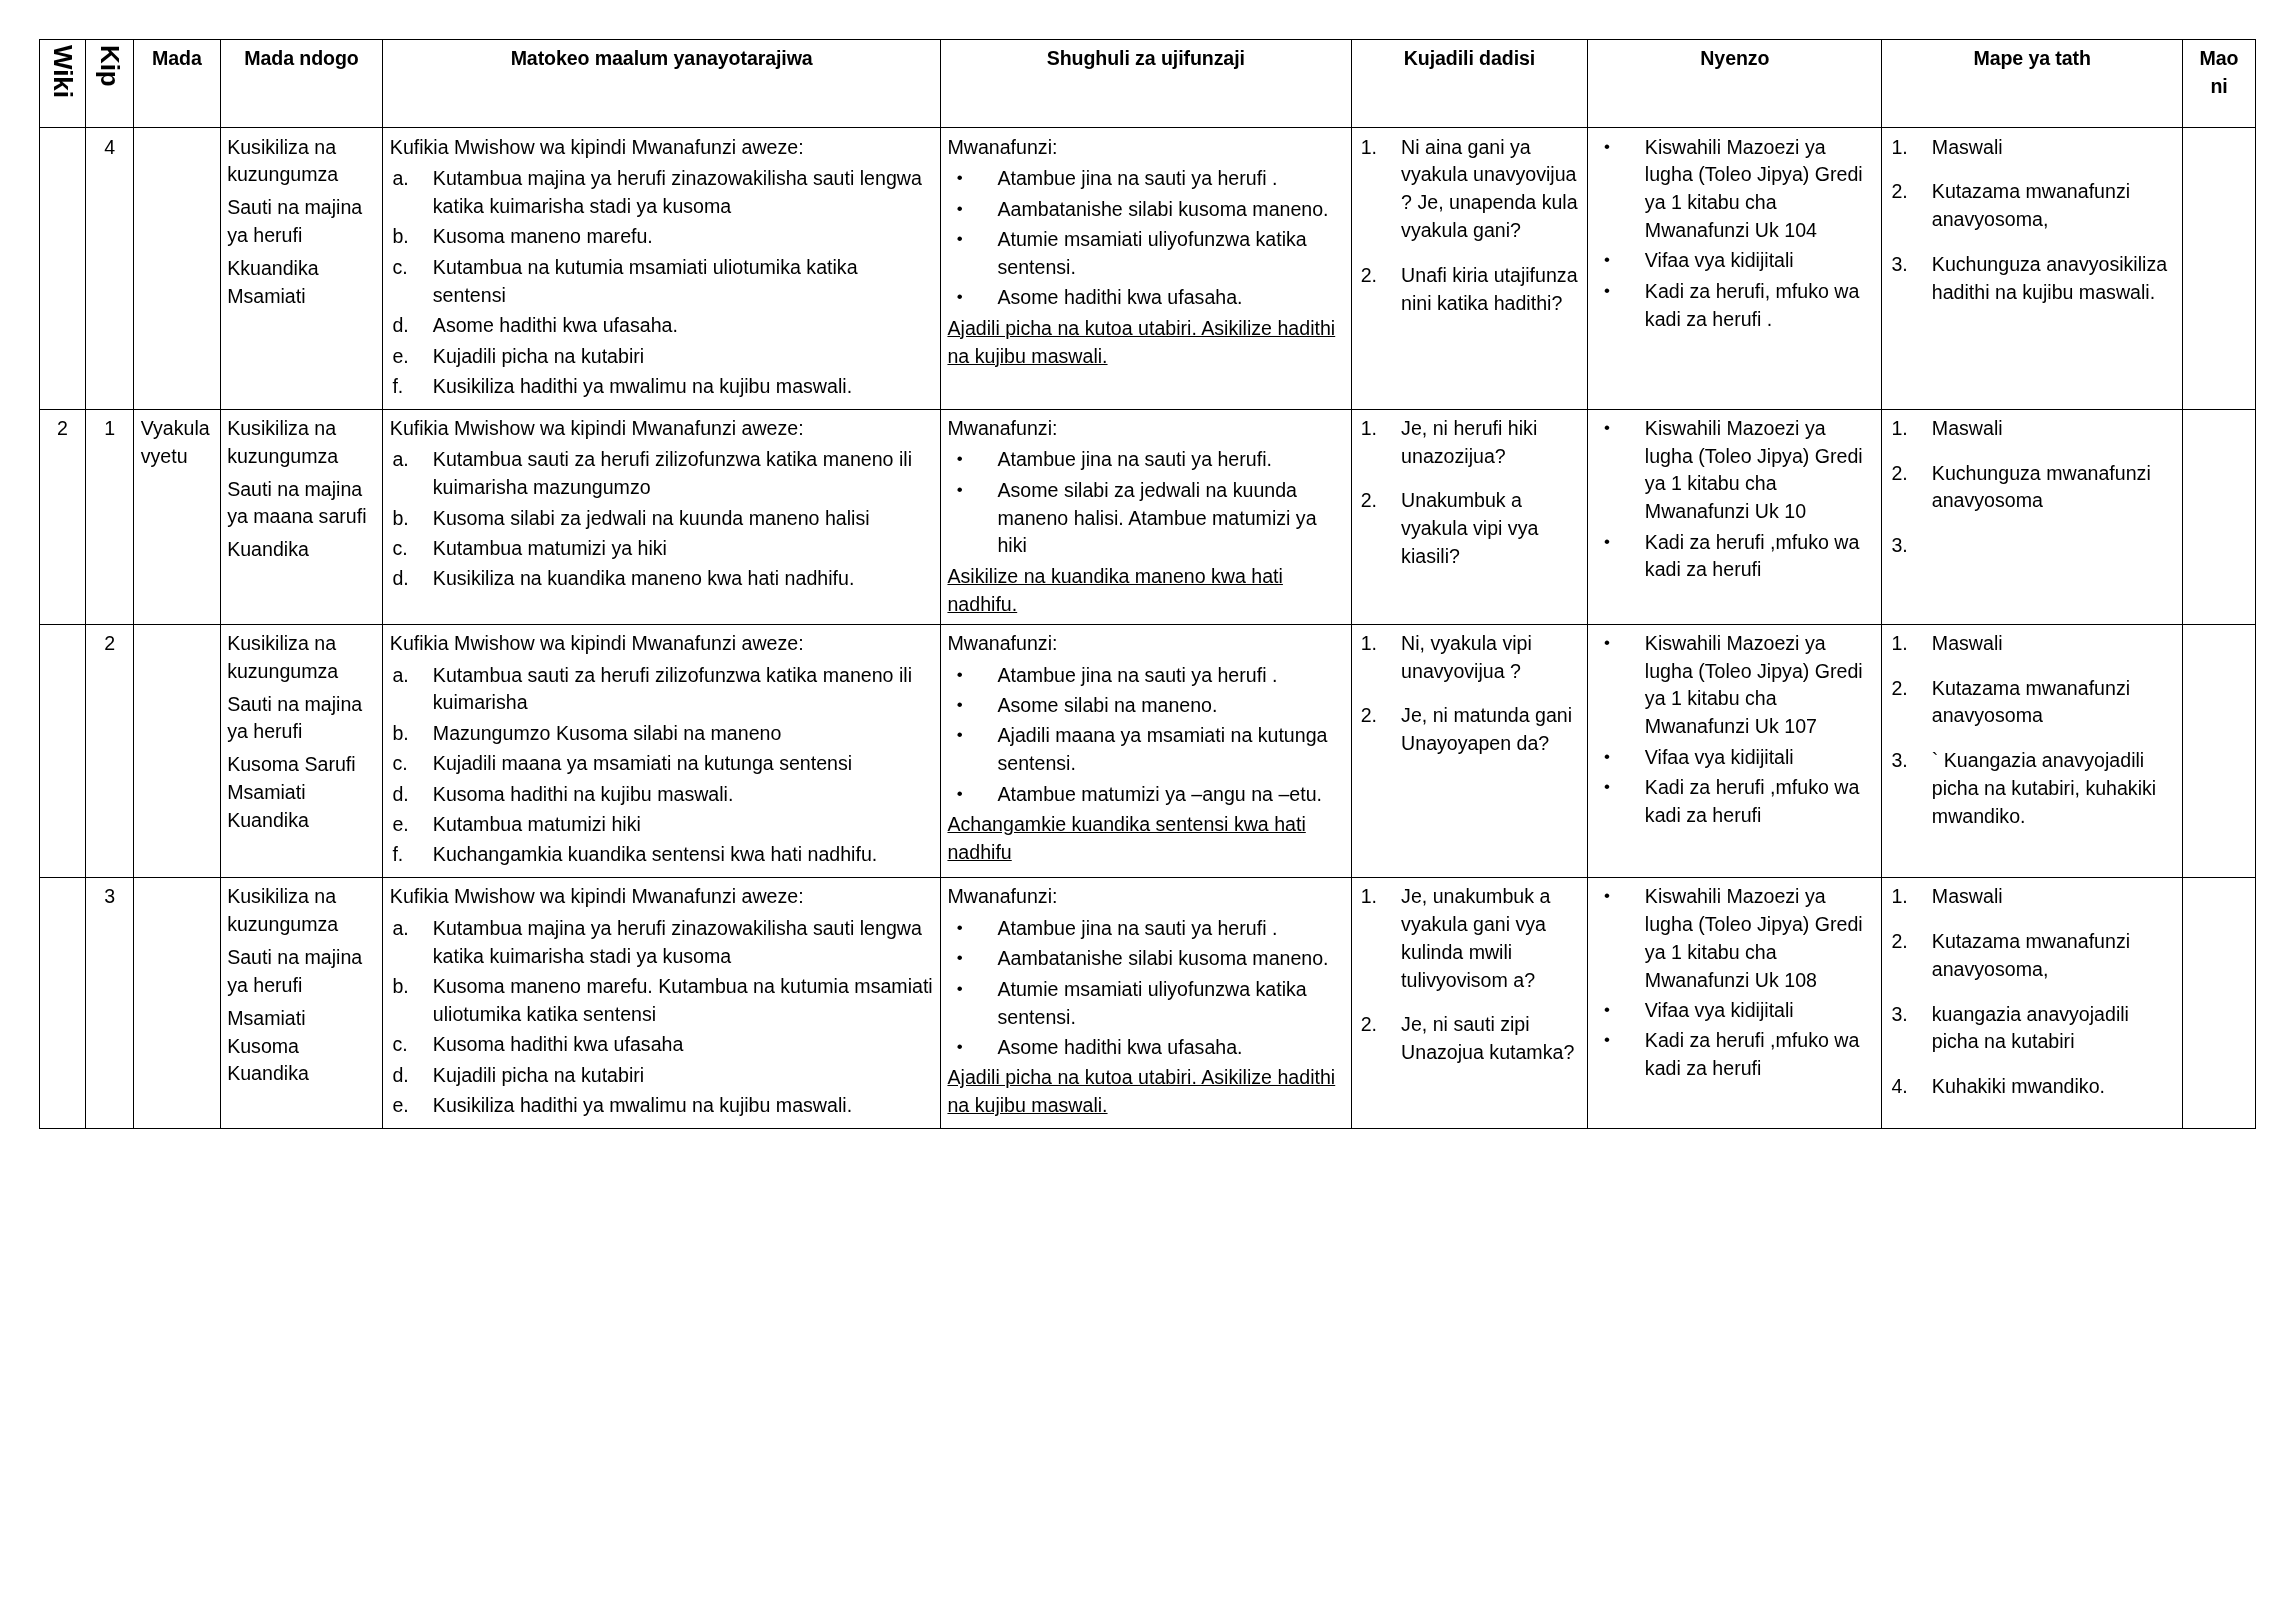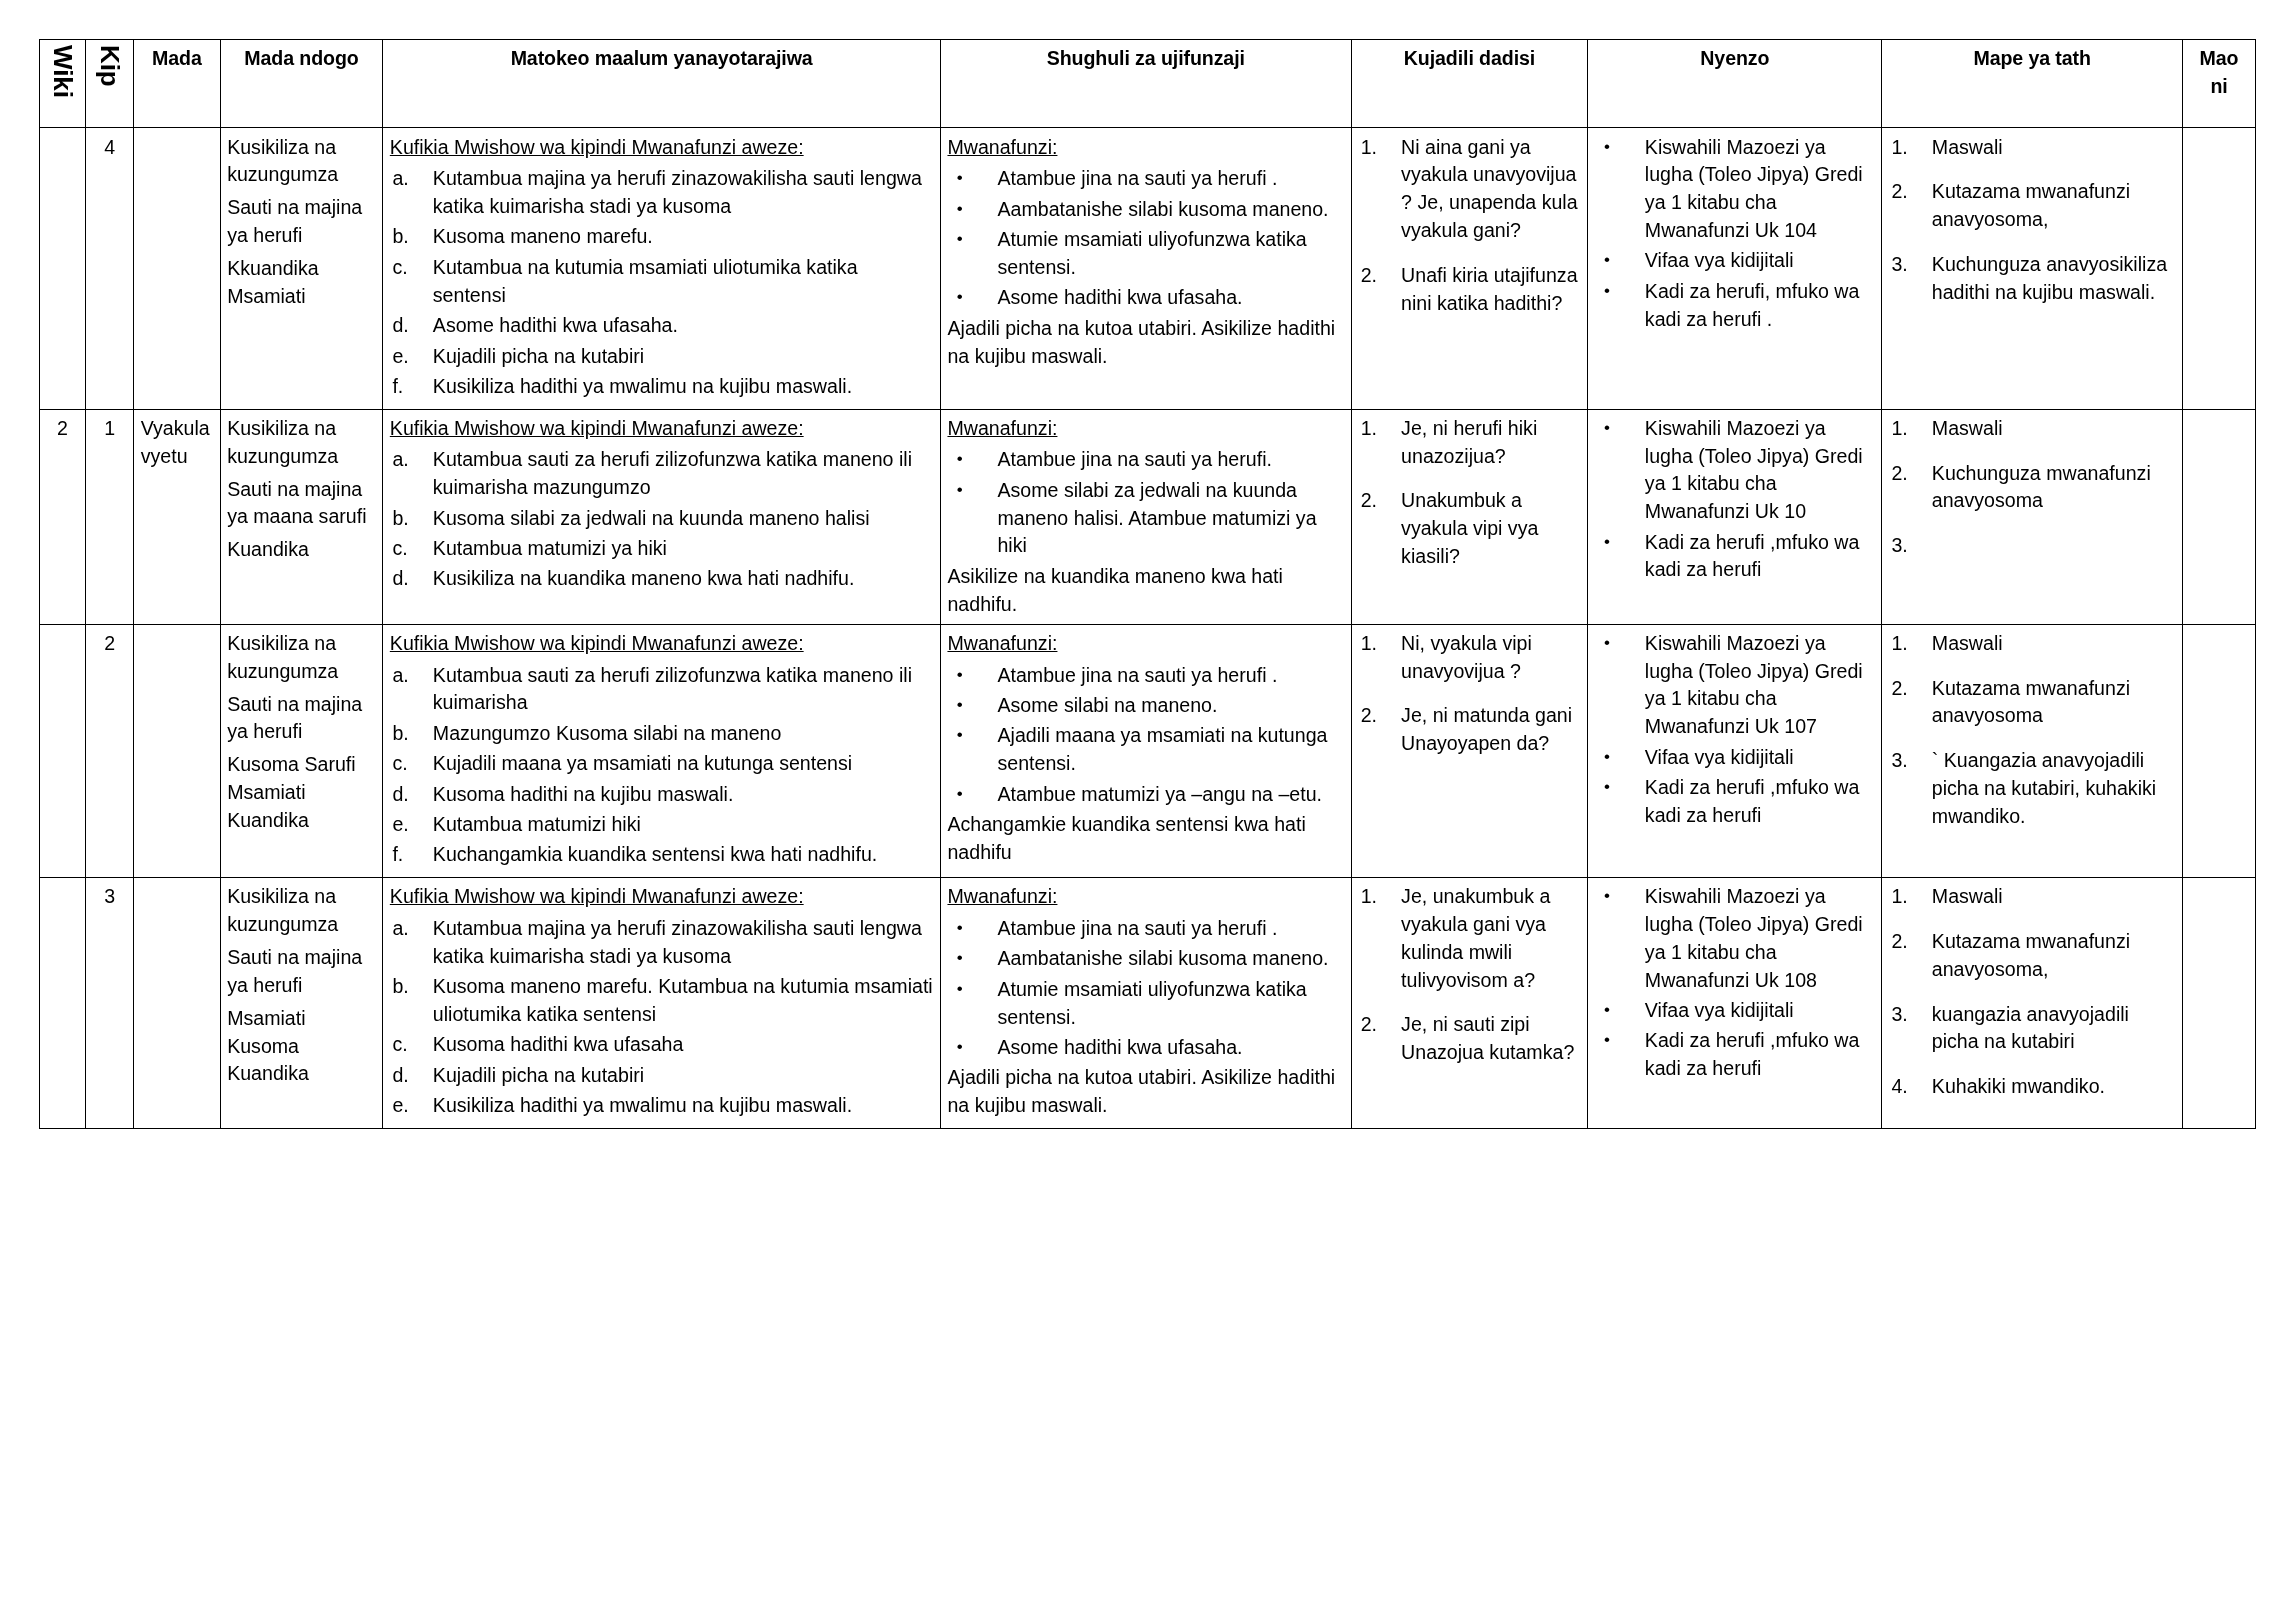--- a/index.html
+++ b/index.html
@@ -101,22 +101,22 @@
   }
   ul.bul > li {
     padding-left: 50px;
   }
   ul.bul > li > .mk {
     left: 9.2px;
     font-size: 17px;
     line-height: 1.55;
   }
   ol.num > li { margin-bottom: 17px; }
-  .lead { margin: 0 0 3.9px 0; text-decoration: underline; }
-  .trail { margin: 2.6px 0 0 0; }
+  .lead { margin: 0 0 3.9px 0; }
+  .trail { margin: 2.6px 0 0 0; text-decoration: underline; }
 </style>
 </head>
 <body>
 
 <div class="page">
   <table class="sow">
     <colgroup>
       <col class="c-wiki">
         <col class="c-kip">
         <col class="c-mada">

